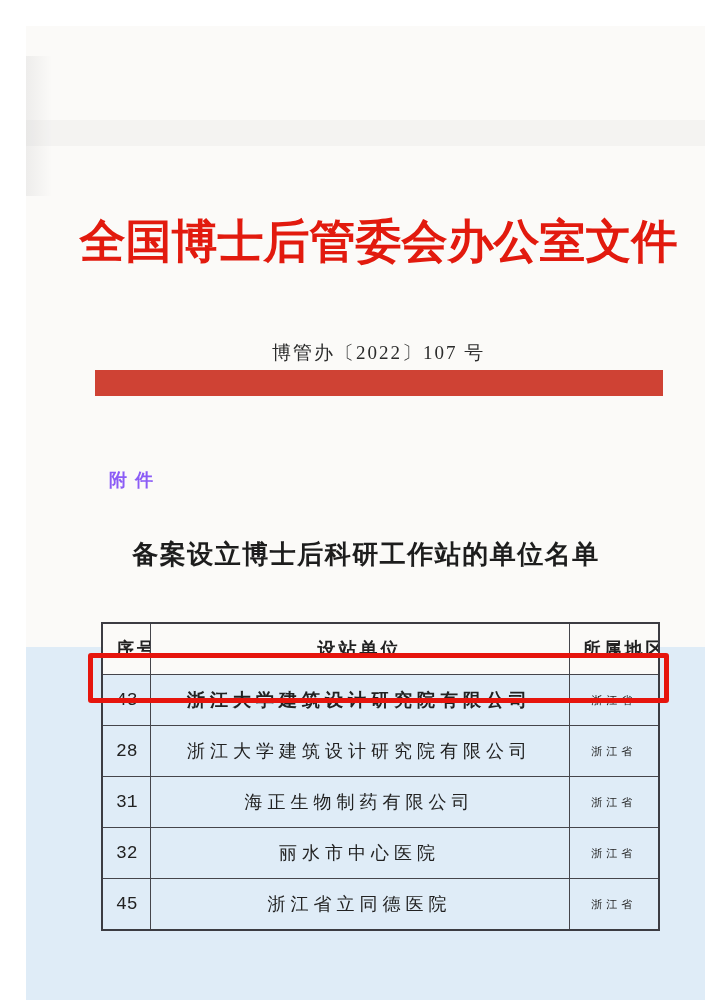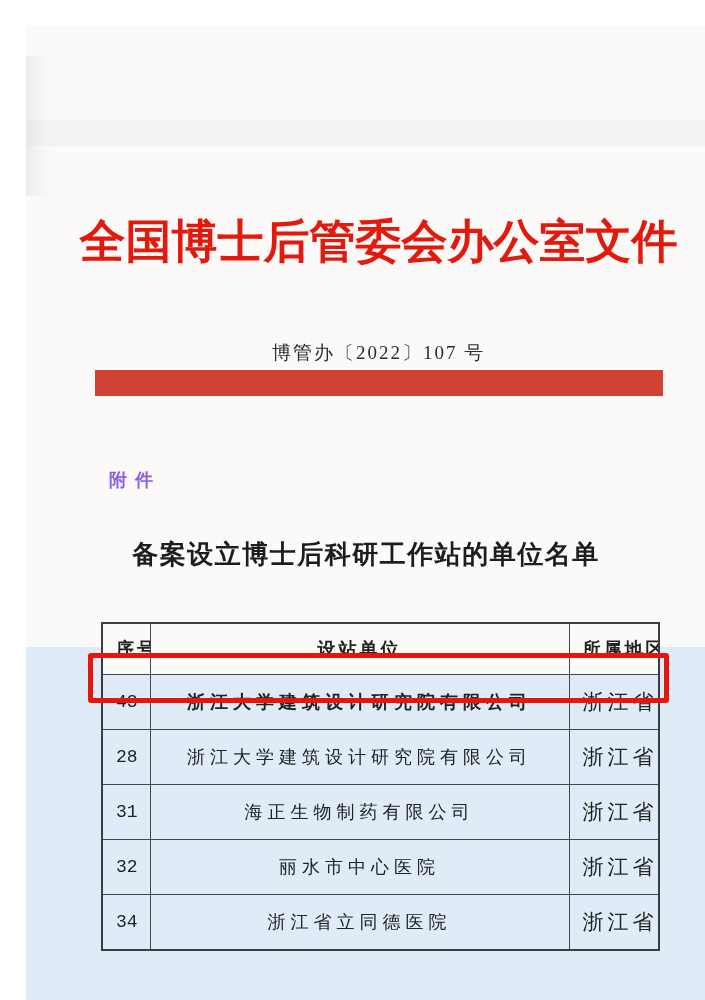--- a/index.html
+++ b/index.html
@@ -80,21 +80,21 @@
     white-space: nowrap;
   }
   table.unit-table { border: 2px solid #3c3c42; }
   table.unit-table thead tr { height: 34px; background: #fbfaf8; }
   table.unit-table tbody tr { height: 41.6px; background: transparent; }
   table.unit-table th {
     font-size: 18px; font-weight: bold; letter-spacing: 3px;
   }
   td.no     { font-size: 18px; letter-spacing: 0; }
   td.unit   { font-size: 18px; letter-spacing: 5px; }
-  td.region { font-size: 21px; letter-spacing: 4px; }
+  td.region { font-size: 11px; letter-spacing: 4px; }
   tr.hl td.unit { font-weight: bold; }
   .highlight-box {
     position: absolute; left: 62px; top: 627px; width: 581px; height: 50px;
     border: 5px solid #e6150d;
     border-radius: 3px;
     z-index: 3;
     background: transparent;
   }
 </style>
 </head>
@@ -145,21 +145,21 @@
           <td class="no">31</td>
           <td class="unit">海正生物制药有限公司</td>
           <td class="region">浙江省</td>
         </tr>
         <tr>
           <td class="no">32</td>
           <td class="unit">丽水市中心医院</td>
           <td class="region">浙江省</td>
         </tr>
         <tr>
-          <td class="no">34</td>
+          <td class="no">45</td>
           <td class="unit">浙江省立同德医院</td>
           <td class="region">浙江省</td>
         </tr>
       </tbody>
   </table>
 
   <div class="highlight-box" style="border-color: rgb(230, 21, 13);"></div>
 
   <div class="bottom-strip"></div>
 

